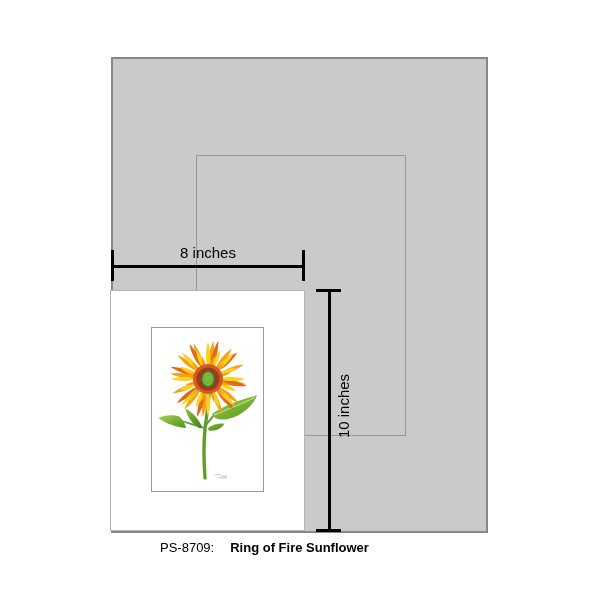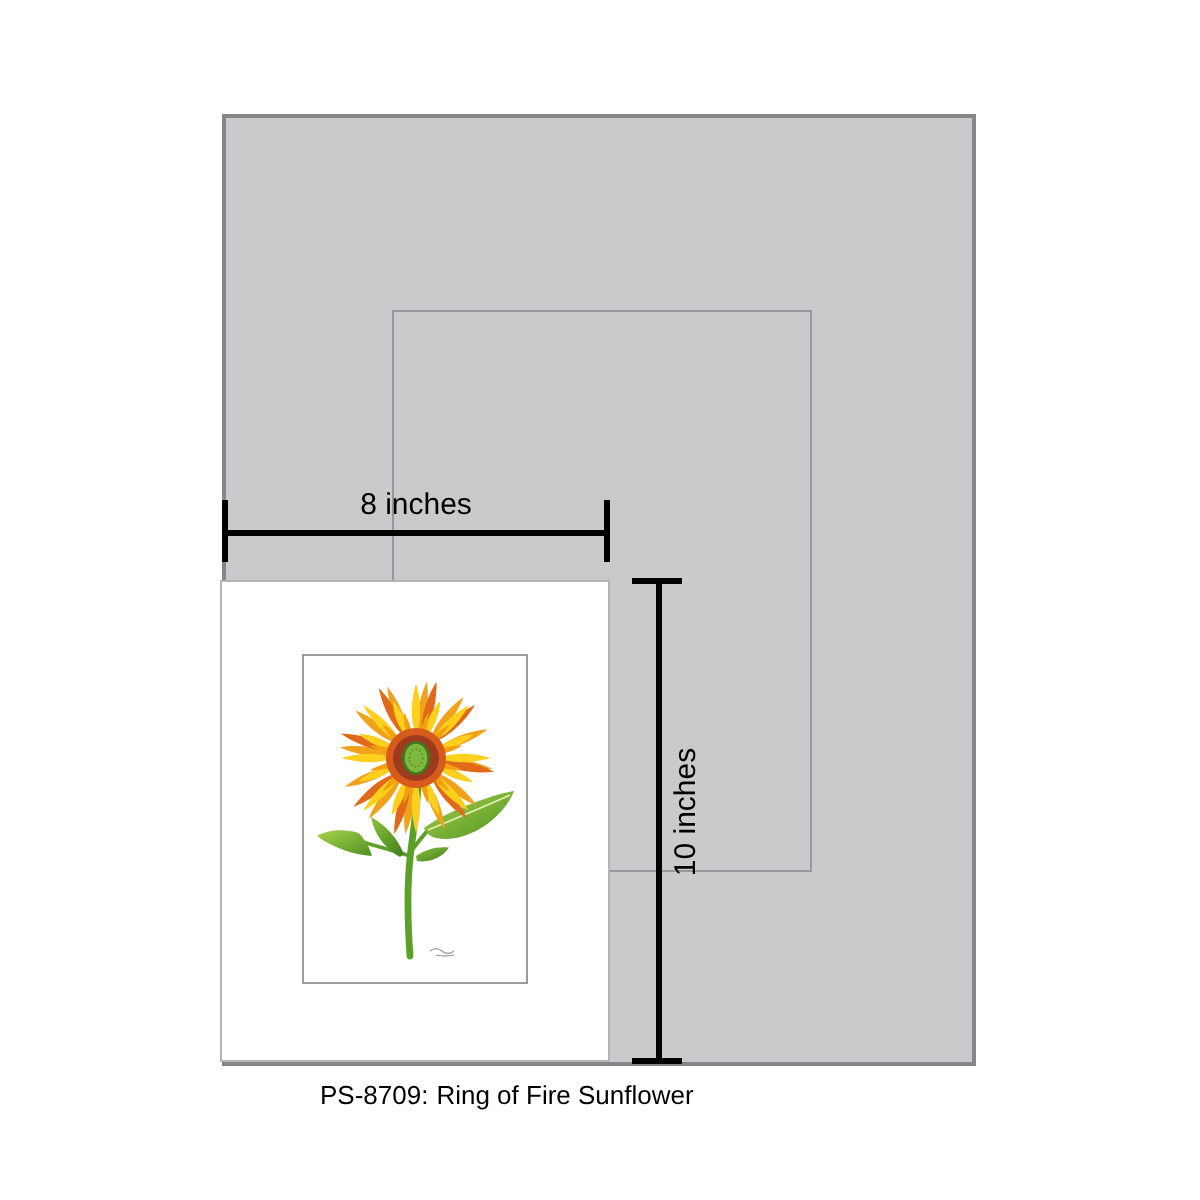--- a/index.html
+++ b/index.html
@@ -53,21 +53,21 @@
     transform: translate(-50%, -50%) rotate(-90deg);
     font-size: 15px; color: #000; white-space: nowrap;
   }
 
   
   .caption {
     position: absolute; left: 118px; top: 540px;
     font-size: 13px; color: #000; white-space: nowrap;
   }
   .caption .sku { font-weight: 400; margin-left: 42px; }
-  .caption .title { font-weight: 400; margin-left: 4px; }
+  .caption .title { font-weight: 700; margin-left: 16px; }
 </style>
 </head>
 <body>
 
 <div class="stage">
 
   <div class="backdrop"></div>
 
   <div class="inner-outline"></div>
 

